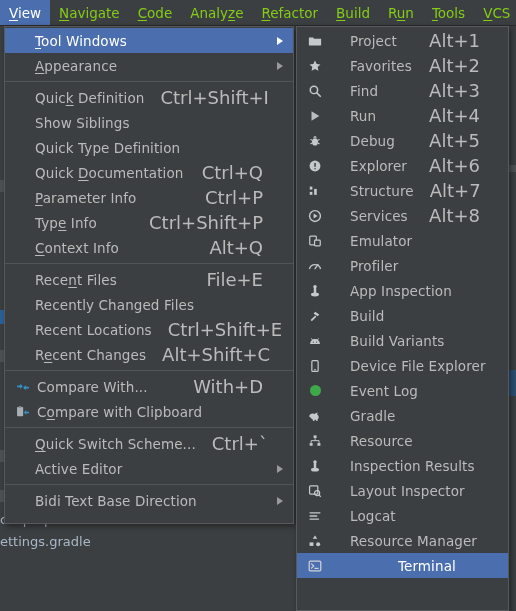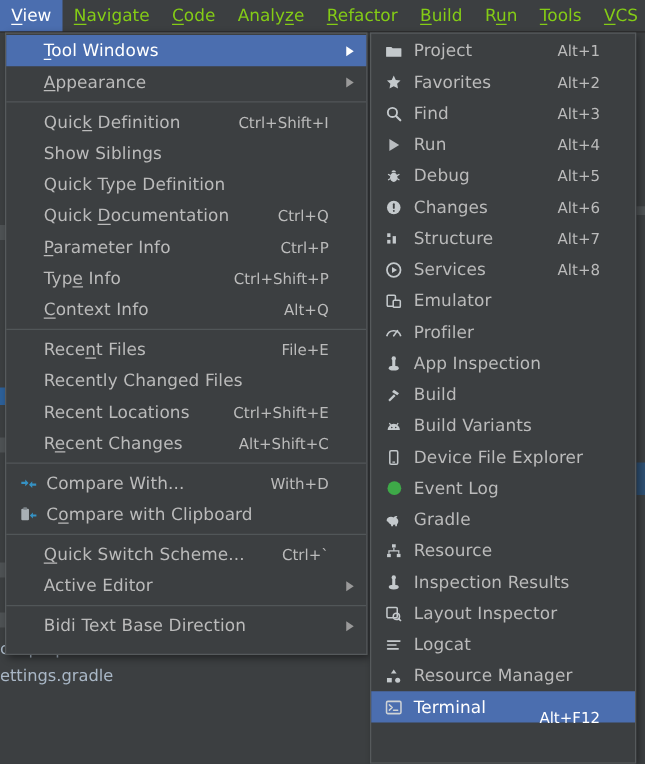--- a/index.html
+++ b/index.html
@@ -48,44 +48,44 @@
     border:1px solid #565a5c;
     box-sizing:border-box;
     box-shadow:2px 2px 6px rgba(0,0,0,0.45);
     padding:1px 0;
   }
   .menu-row{
     position:relative;display:flex;align-items:center;
     height:25px;box-sizing:border-box;
     color:#bbbbbb;cursor:default;white-space:nowrap;
   }
-  .menu-row.sel{background:#4b6eaf;color:#ffffff;}
+  .menu-row.sel{background:#4b6eaf;color:#ffffff;gap:48px;}
   .sep{height:1px;background:#515658;margin:3px 0;}
   .m-icon{
     width:24px;min-width:24px;display:flex;align-items:center;justify-content:center;
   }
   .m-label{flex:1;font-size:13.5px;padding-left:2px;letter-spacing:0.1px;}
   .m-label u{text-decoration:underline;text-underline-offset:2px;}
-  .m-short{font-size:12px;color:#bbbbbb;padding-right:10px;padding-left:16px;}
+  .m-short{font-size:18px;color:#bbbbbb;padding-right:10px;padding-left:16px;}
   .menu-row.sel .m-short{color:#ffffff;margin-top:16px;}
   .m-arrow{
     width:14px;min-width:14px;display:flex;align-items:center;justify-content:center;
     padding-right:6px;
   }
 
   
   #view-menu{left:4px;top:26px;width:290px;height:498px;}
   #view-menu .menu-row{padding-left:6px;}
   #view-menu .m-label{padding-left:24px;}
   #view-menu .menu-row.has-icon .m-label{padding-left:2px;}
 
   
   #tw-menu{left:296px;top:26px;width:213px;height:585px;}
   #tw-menu .menu-row{padding-left:6px;height:25px;}
-  #tw-menu .m-label{padding-left:4px;}
+  #tw-menu .m-label{padding-left:4px;margin-left:19px;}
   #tw-menu .m-short{padding-right:8px;}
 
   
   .ico{display:block;}
   .tri-right{
     width:0;height:0;border-left:6px solid #9a9a9a;
     border-top:4.5px solid transparent;border-bottom:4.5px solid transparent;
   }
   .menu-row.sel .tri-right{border-left-color:#ffffff;}
   .dot-green{width:11px;height:11px;border-radius:50%;background:#3ea948;}
@@ -325,21 +325,21 @@
         <span class="m-arrow"></span>
       </div>
       <div class="menu-row has-icon">
         <span class="m-icon">
           <svg class="ico" width="14" height="14" viewBox="0 0 16 16">
             <circle cx="8" cy="8" r="6.2" fill="#c4c9cc"></circle>
             <rect x="7.2" y="4.2" width="1.7" height="5" rx=".8" fill="#3c3f41"></rect>
             <rect x="7.2" y="10.2" width="1.7" height="1.7" rx=".8" fill="#3c3f41"></rect>
           </svg>
         </span>
-        <span class="m-label">Changes</span>
+        <span class="m-label">Explorer</span>
         <span class="m-short">Alt+6</span>
         <span class="m-arrow"></span>
       </div>
       <div class="menu-row has-icon">
         <span class="m-icon">
           <svg class="ico" width="14" height="14" viewBox="0 0 16 16">
             <rect x="2" y="3" width="3" height="3.4" fill="#c4c9cc"></rect>
             <rect x="2" y="9" width="3" height="3.4" fill="#c4c9cc"></rect>
             <rect x="7" y="5.6" width="3" height="6.8" fill="#c4c9cc"></rect>
           </svg>

